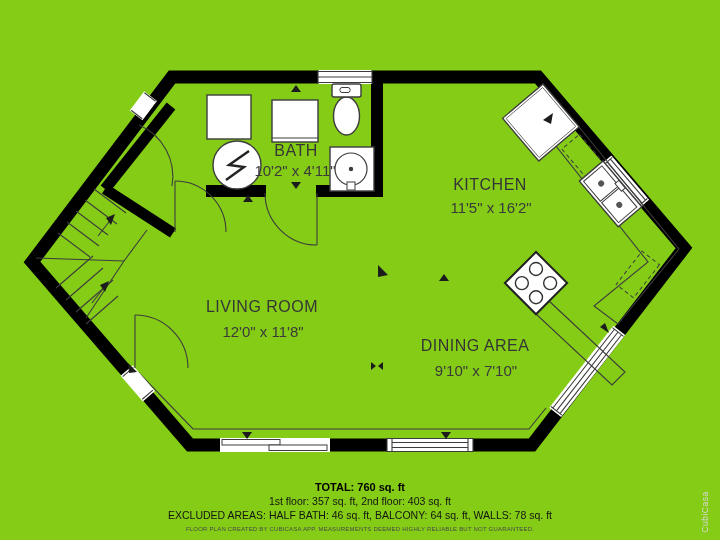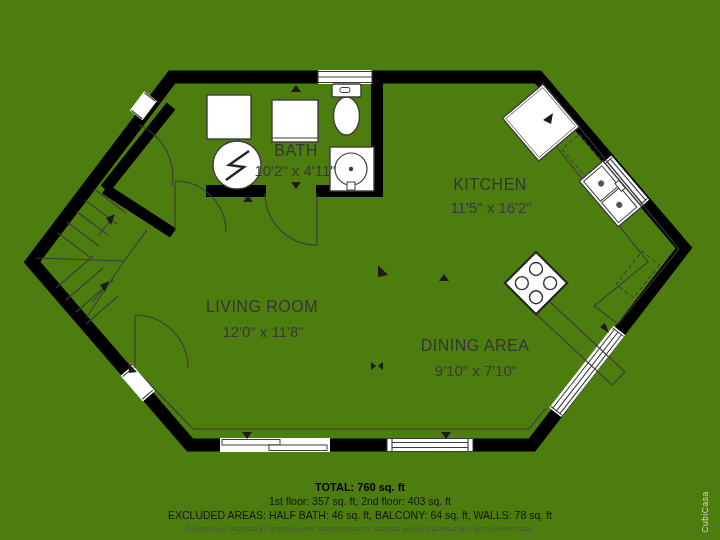--- a/index.html
+++ b/index.html
@@ -1,16 +1,16 @@
 <!DOCTYPE html>
 <html><head>
 <meta charset="utf-8">
 <style>
   html,body{margin:0;padding:0;background:#ffffff;}
-  .canvas{position:relative;width:720px;height:540px;background:#4d7c0f;overflow:hidden;
+  .canvas{position:relative;width:720px;height:540px;background:#84cc16;overflow:hidden;
           font-family:"Liberation Sans",sans-serif;}
   svg{display:block;}
   .room{font-size:16px;font-weight:500;fill:#353535;text-anchor:middle;letter-spacing:0.5px;}
   .dims{font-size:15px;fill:#3a3a3a;text-anchor:middle;}
   .sum{font-size:10.5px;fill:#141414;text-anchor:middle;}
   .sumbold{font-size:11px;font-weight:bold;fill:#000;text-anchor:middle;}
   .disc{font-size:6px;fill:#4a4a4a;text-anchor:middle;letter-spacing:0.2px;}
   .wm{font-size:8.5px;fill:#d9d9d9;text-anchor:middle;letter-spacing:0.5px;}
   .wall{stroke:#000;fill:none;}
   .thin{stroke:#3c3c3c;stroke-width:1.1;fill:none;}

